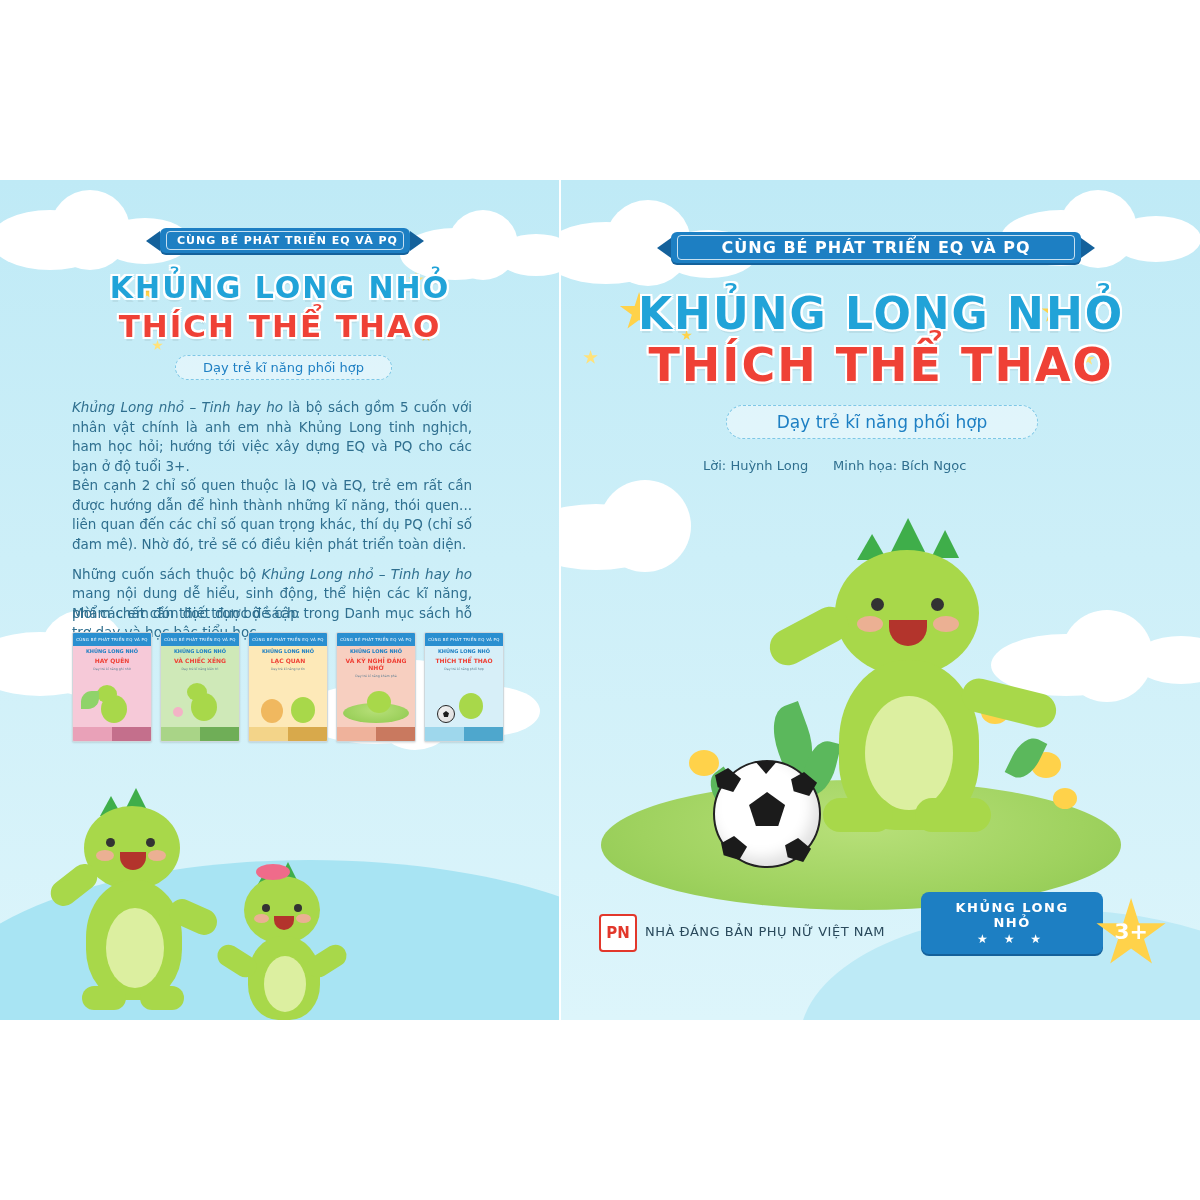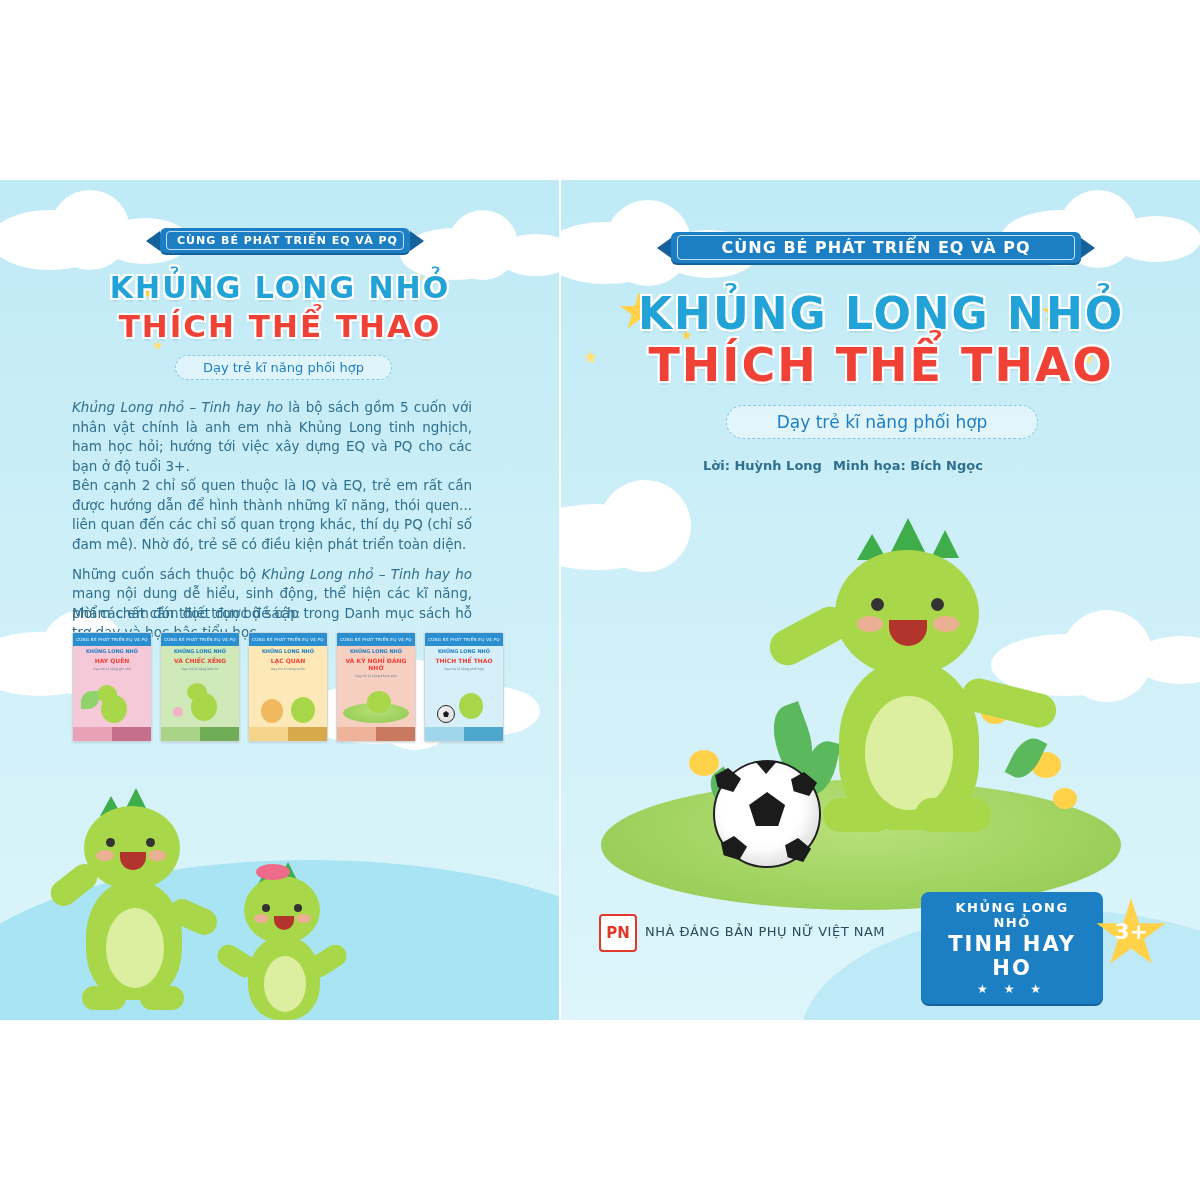--- a/index.html
+++ b/index.html
@@ -182,21 +182,21 @@
   }
   .series-badge .s1{font-size:13px;letter-spacing:1.5px;font-weight:bold;}
   .series-badge .s2{font-size:21px;letter-spacing:2px;font-weight:bold;margin-top:2px;}
   .series-badge .s3{font-size:12px;letter-spacing:6px;margin-top:2px;}
   .age-star{
     position:absolute;width:72px;height:72px;background:#ffd24a;
     clip-path:polygon(50% 0%,61% 35%,98% 35%,68% 57%,79% 91%,50% 70%,21% 91%,32% 57%,2% 35%,39% 35%);
     display:flex;align-items:center;justify-content:center;
   }
   .age-star span{color:#ffffff;font-weight:bold;font-size:22px;margin-top:-6px;}
-  .credits{position:absolute;color:#2f6f8f;white-space:nowrap;font-weight:bold;}
+  .credits{position:absolute;color:#2f6f8f;white-space:nowrap;}
 </style>
 </head>
 <body>
 
 <div class="page">
 
   <div class="panel back">
     <div class="sky"></div>
 
     <div class="cloudgrp" style="left:-10px;top:10px;">
@@ -447,21 +447,20 @@
       <div class="pent" style="left:6px;top:74px;width:26px;height:24px;clip-path:polygon(50% 0,100% 45%,70% 100%,10% 80%,0 30%);"></div>
       <div class="pent" style="left:70px;top:76px;width:26px;height:24px;clip-path:polygon(50% 0,100% 45%,70% 100%,10% 80%,0 30%);"></div>
       <div class="pent" style="left:40px;top:-4px;width:22px;height:16px;clip-path:polygon(50% 100%,100% 20%,0 20%);"></div>
     </div>
 
     <div class="pub-logo" style="left:38px;top:734px;">PN</div>
     <div class="pub-name" style="left:84px;top:744px;font-size:13px;">NHÀ ĐÁNG BẢN PHỤ NỮ VIỆT NAM</div>
 
     <div class="series-badge" style="left:360px;top:712px;width:150px;">
       <div class="s1">KHỦNG LONG NHỎ</div>
-      <div class="s2">TINH HAY HO</div>
       <div class="s3">★ ★ ★</div>
     </div>
 
     <div class="age-star" style="left:534px;top:718px;">
       <span>3+</span>
     </div>
   </div>
 </div>
 
 </body></html>

